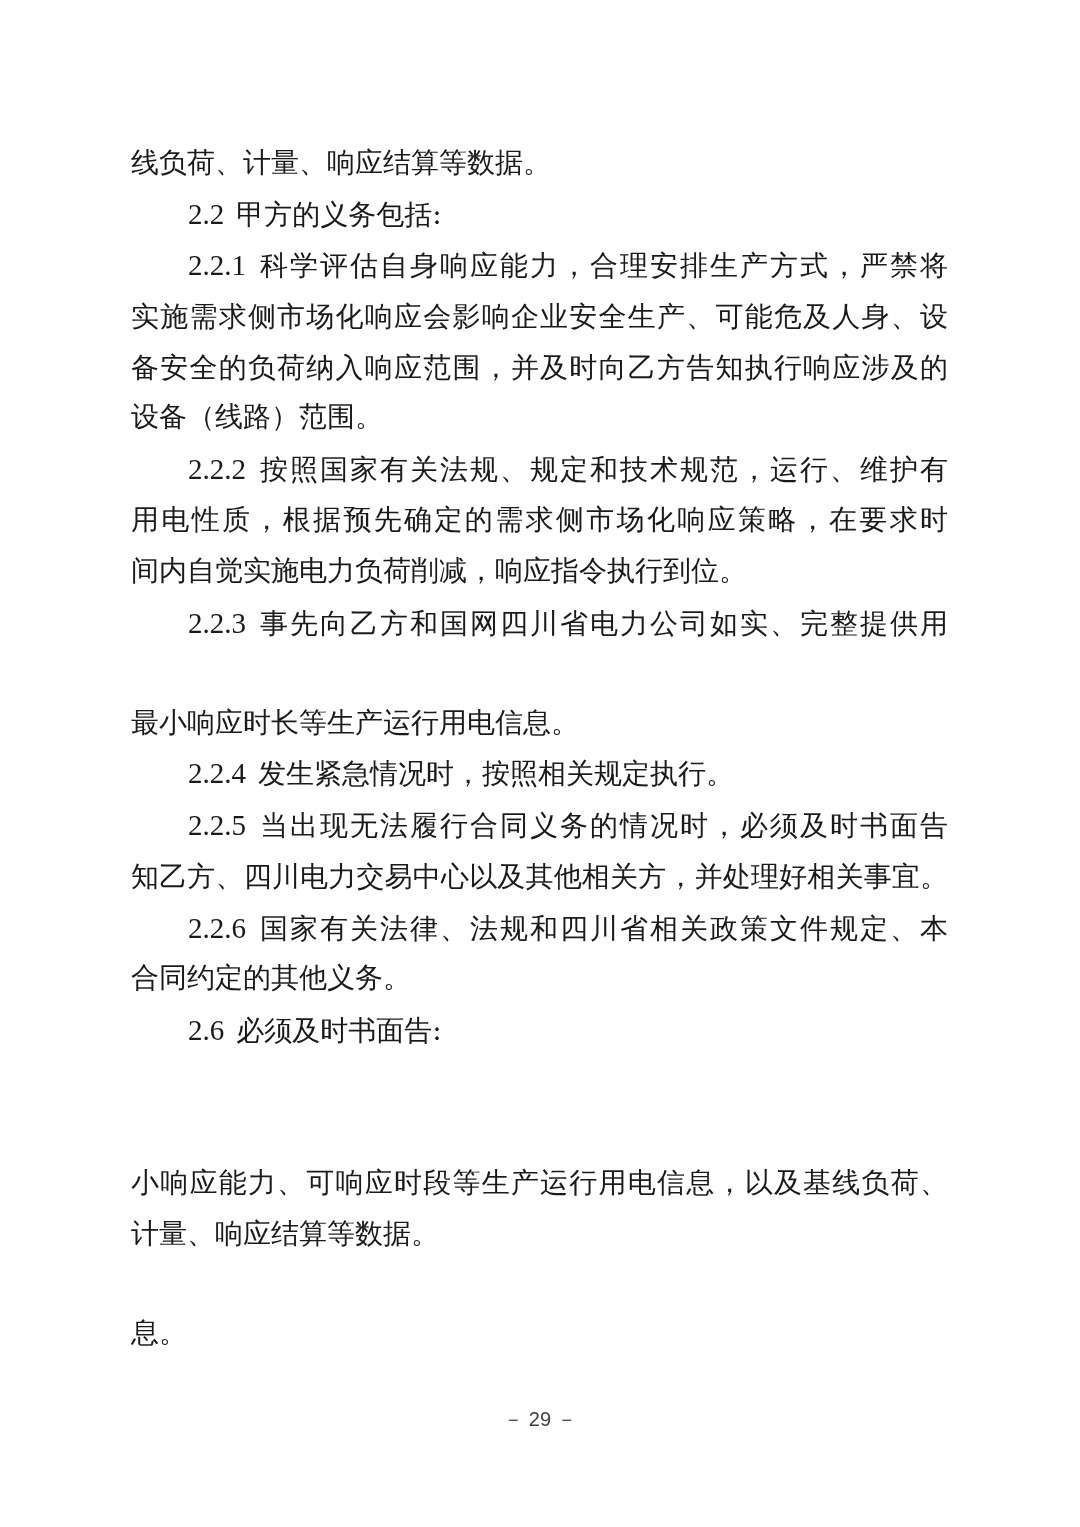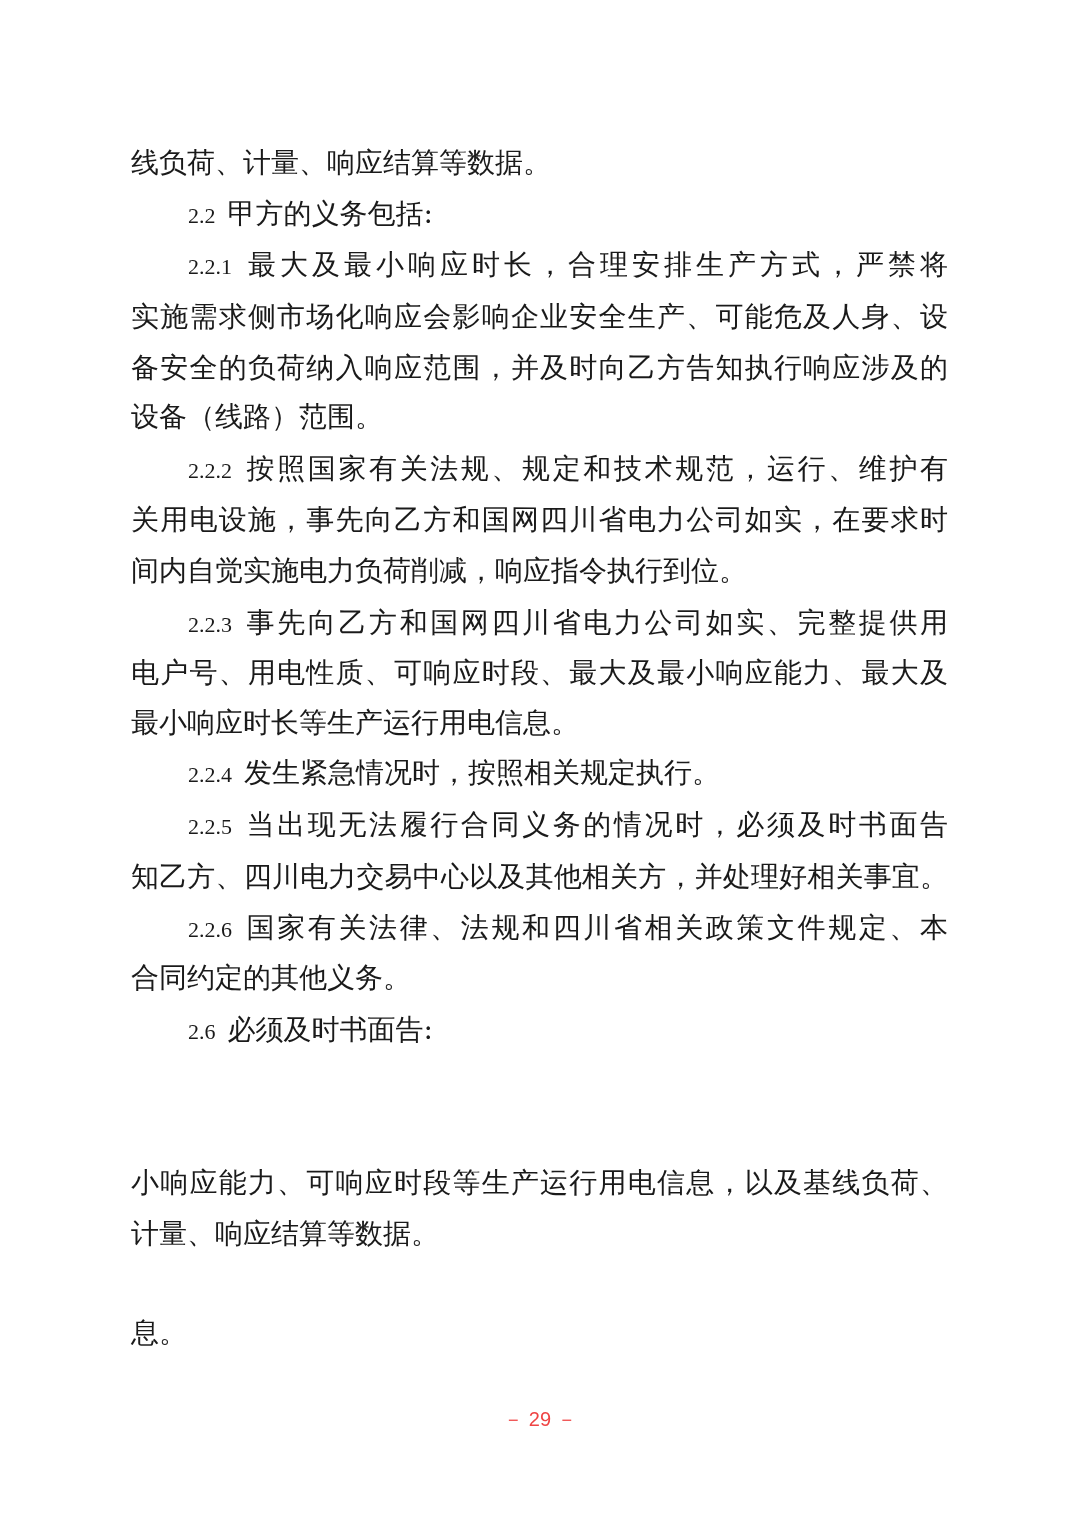--- a/index.html
+++ b/index.html
@@ -13,46 +13,45 @@
     line-height: 40px;
     font-family: "DejaVu Serif", "Liberation Serif", serif;
     font-size: 28px;
     color: #1a1a1a;
     white-space: nowrap;
     text-align: justify;
     text-align-last: justify;
   }
   .line.indent { left: 188px; width: 760px; }
   .line.last { text-align-last: left; }
-  .num { font-family: "Liberation Serif", "DejaVu Serif", serif; font-size: 22px; margin-right: 12px; margin-top: 32px; }
+  .num { font-family: "Liberation Serif", "DejaVu Serif", serif; font-size: 29px; margin-right: 12px; margin-top: 32px; }
   .footer {
     position: absolute; left: 0; width: 1080px; top: 1406px; text-align: center;
-    font-family: "Liberation Sans", "DejaVu Sans", sans-serif; font-size: 20px; color: #ef4444;
+    font-family: "Liberation Sans", "DejaVu Sans", sans-serif; font-size: 20px; color: #404040;
   }
 </style>
 </head>
 <body>
 
 <div class="page">
 
   <div class="line last" style="top:143px"><span>线负荷、计量、响应结算等数据。</span></div>
 
   <div class="line indent last" style="top:194px"><span class="num">2.2</span><span>甲方的义务包括:</span></div>
 
-  <div class="line indent" style="top:245px"><span class="num">2.2.1</span><span>最大及最小响应时长，合理安排生产方式，严禁将</span></div>
+  <div class="line indent" style="top:245px"><span class="num">2.2.1</span><span>科学评估自身响应能力，合理安排生产方式，严禁将</span></div>
   <div class="line" style="top:297px">实施需求侧市场化响应会影响企业安全生产、可能危及人身、设</div>
   <div class="line" style="top:348px">备安全的负荷纳入响应范围，并及时向乙方告知执行响应涉及的</div>
   <div class="line last" style="top:397px">设备（线路）范围。</div>
 
   <div class="line indent" style="top:449px"><span class="num">2.2.2</span><span>按照国家有关法规、规定和技术规范，运行、维护有</span></div>
-  <div class="line" style="top:500px">关用电设施，事先向乙方和国网四川省电力公司如实，在要求时</div>
+  <div class="line" style="top:500px">用电性质，根据预先确定的需求侧市场化响应策略，在要求时</div>
   <div class="line last" style="top:551px">间内自觉实施电力负荷削减，响应指令执行到位。</div>
 
   <div class="line indent" style="top:603px"><span class="num">2.2.3</span><span>事先向乙方和国网四川省电力公司如实、完整提供用</span></div>
-  <div class="line" style="top:653px">电户号、用电性质、可响应时段、最大及最小响应能力、最大及</div>
   <div class="line last" style="top:703px">最小响应时长等生产运行用电信息。</div>
 
   <div class="line indent last" style="top:753px"><span class="num">2.2.4</span><span>发生紧急情况时，按照相关规定执行。</span></div>
 
   <div class="line indent" style="top:805px"><span class="num">2.2.5</span><span>当出现无法履行合同义务的情况时，必须及时书面告</span></div>
   <div class="line" style="top:857px">知乙方、四川电力交易中心以及其他相关方，并处理好相关事宜。</div>
 
   <div class="line indent" style="top:908px"><span class="num">2.2.6</span><span>国家有关法律、法规和四川省相关政策文件规定、本</span></div>
   <div class="line last" style="top:958px">合同约定的其他义务。</div>
 

